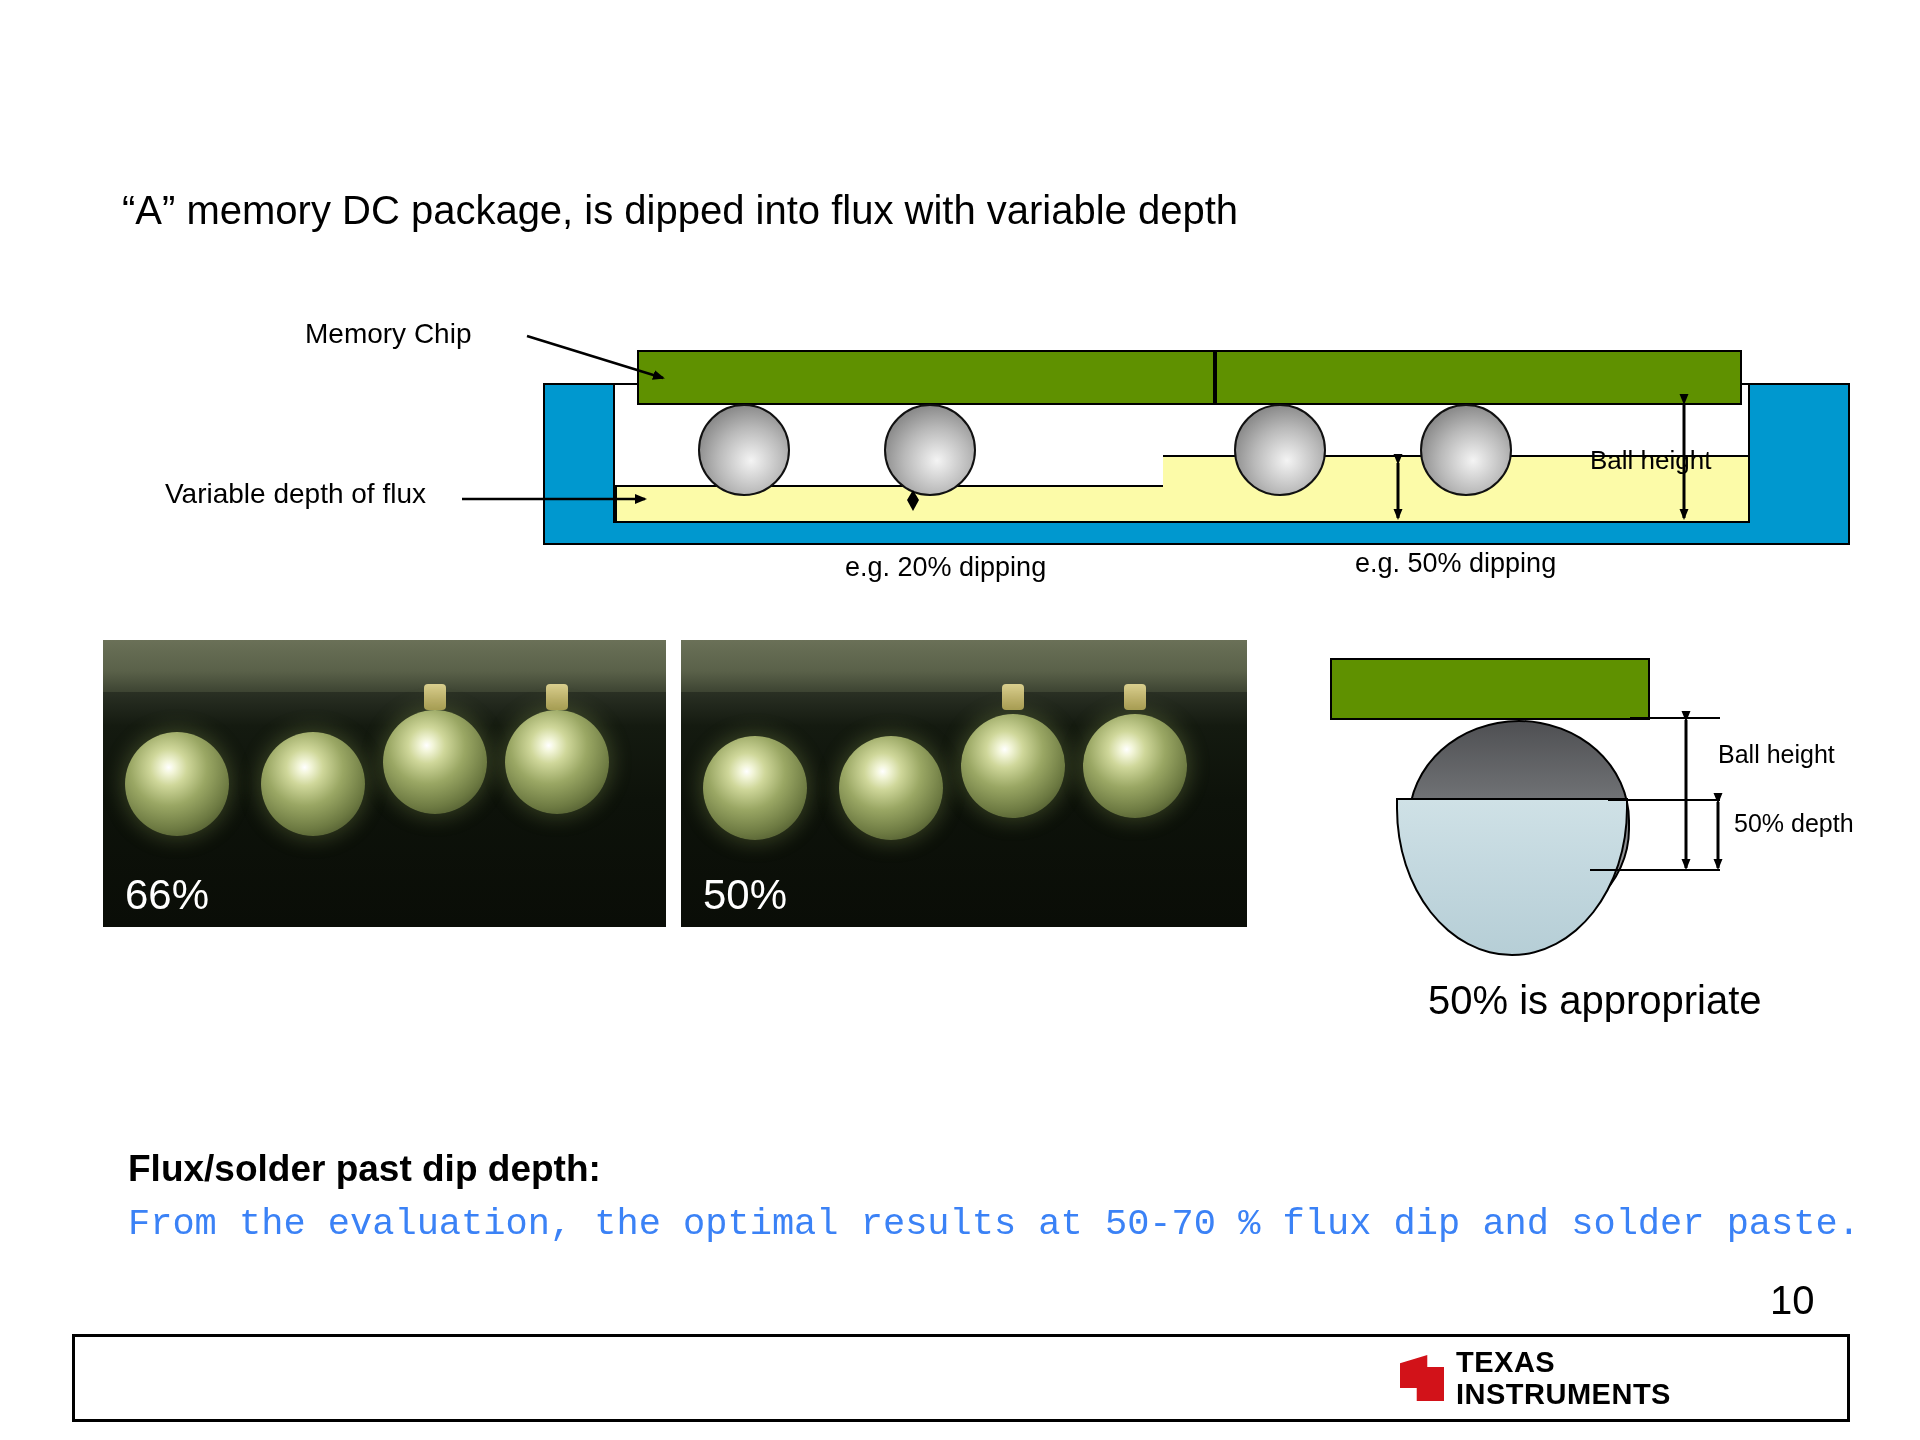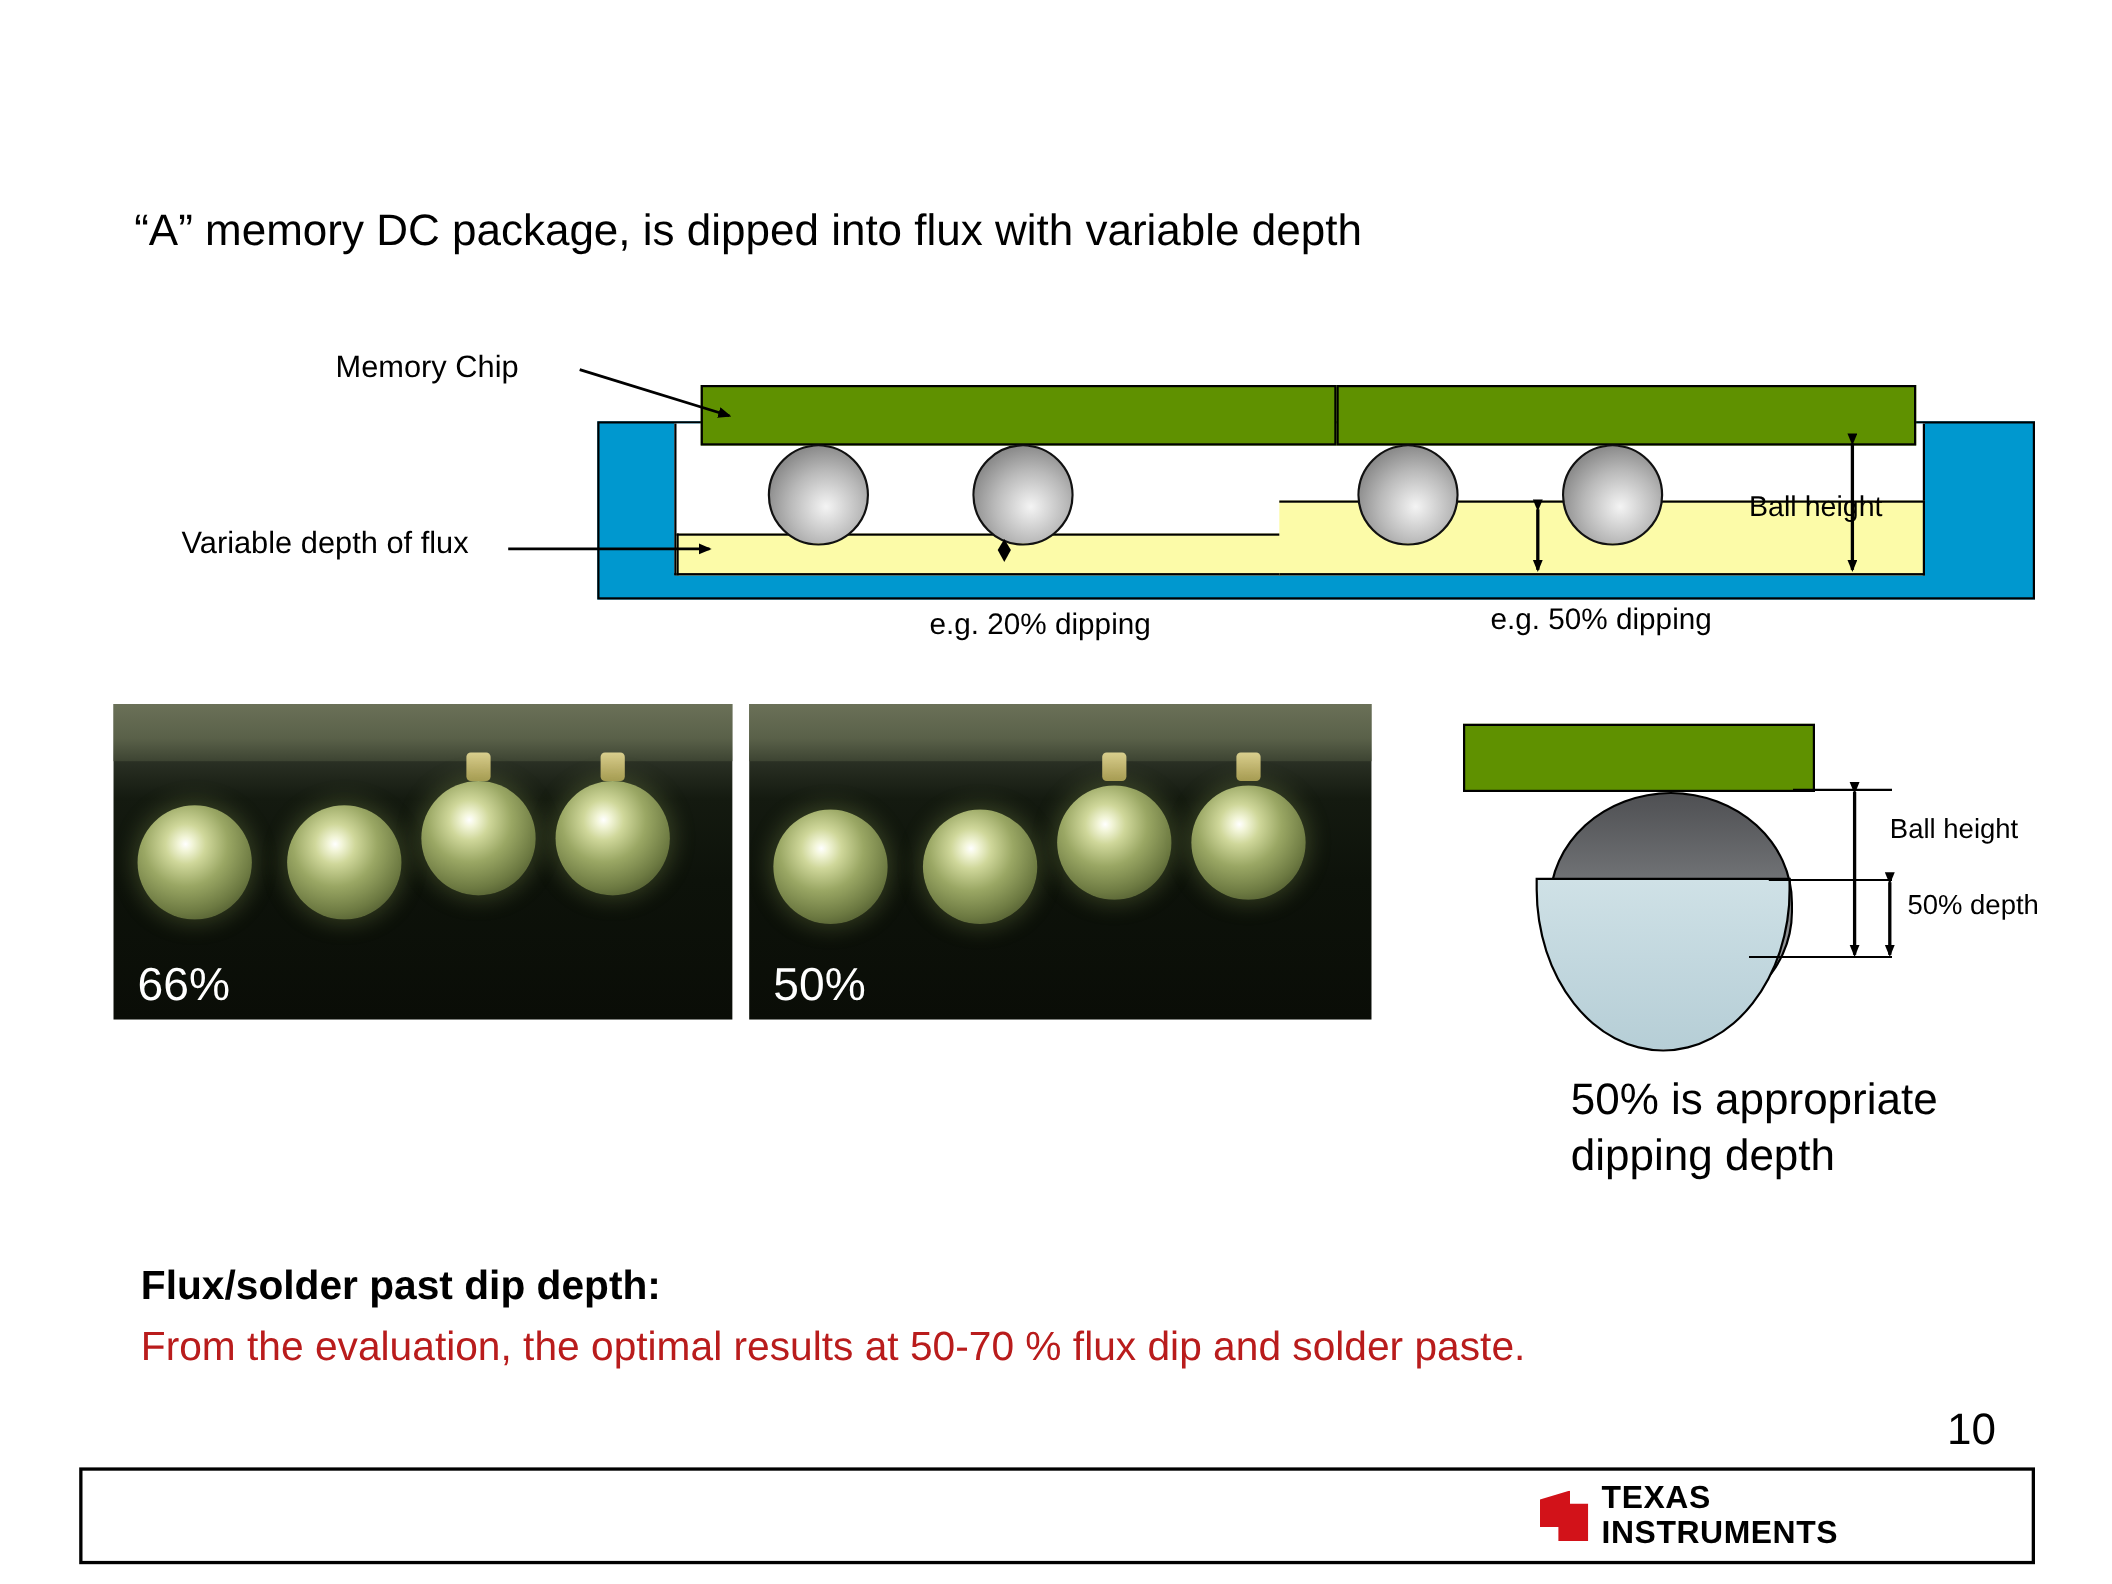--- a/index.html
+++ b/index.html
@@ -123,21 +123,21 @@
   #rconclusion{
       position:absolute;left:1428px;top:975px;width:470px;
       font-size:40px;line-height:1.28;color:#000;
   }
 
   
   #bottom-head{
       position:absolute;left:128px;top:1148px;font-size:37px;font-weight:bold;color:#000;
   }
   #bottom-body{
-      position:absolute;left:128px;top:1203px;font-size:37px;color:#b91c1c;white-space:nowrap;
+      position:absolute;left:128px;top:1203px;font-size:37px;color:#3b82f6;white-space:nowrap;font-family:Liberation Mono, monospace;
   }
 
   
   #pagenum{
       position:absolute;left:1770px;top:1278px;font-size:40px;color:#000;
   }
 
   
   #footer{
       position:absolute;left:72px;top:1334px;width:1778px;height:88px;
@@ -253,21 +253,20 @@
 
     <line x1="428" y1="162" x2="428" y2="228" stroke="#000" stroke-width="3" marker-start="url(#ahr)" marker-end="url(#ahr)"></line>
   </svg>
 
   <div class="rlbl" id="rlbl-ballheight">Ball height</div>
   <div class="rlbl" id="rlbl-depth">50% depth</div>
 </div>
 
 <div id="rconclusion">
   <div>50% is appropriate</div>
-  <div>dipping depth</div>
 </div>
 
 <div id="bottom-head">Flux/solder past dip depth:</div>
 <div id="bottom-body">From the evaluation, the optimal results at 50-70 % flux dip and solder paste.</div>
 
 <div id="pagenum">10</div>
 
 <div id="footer"></div>
 <div id="ti-logo">
   <div id="ti-mark"></div>

